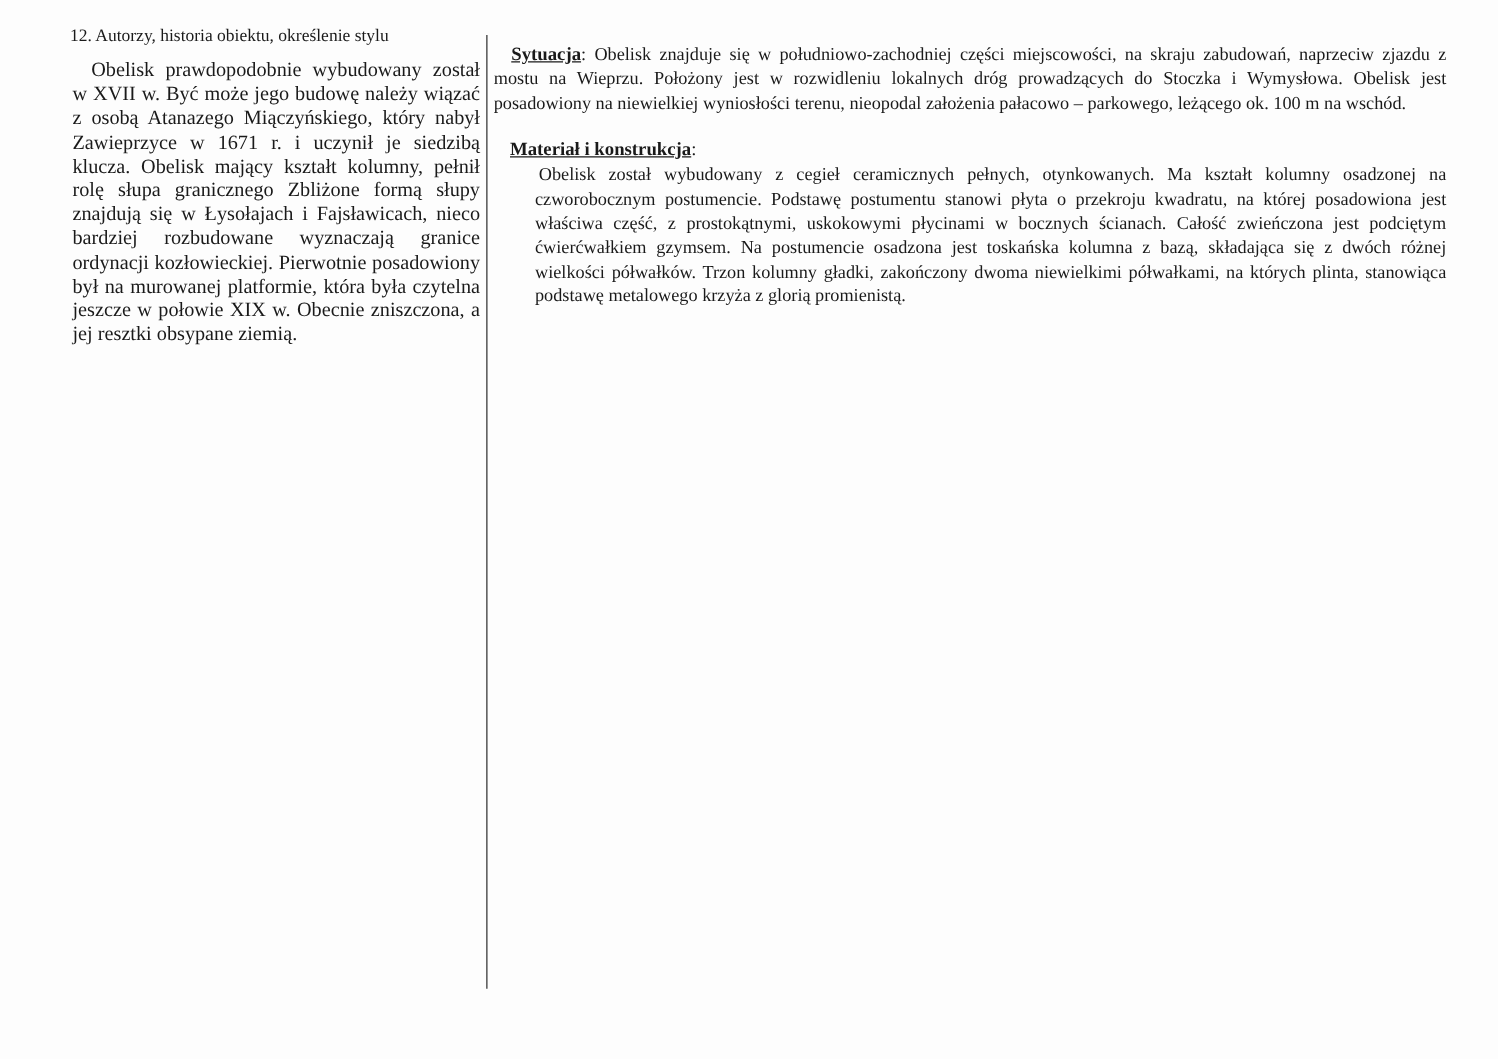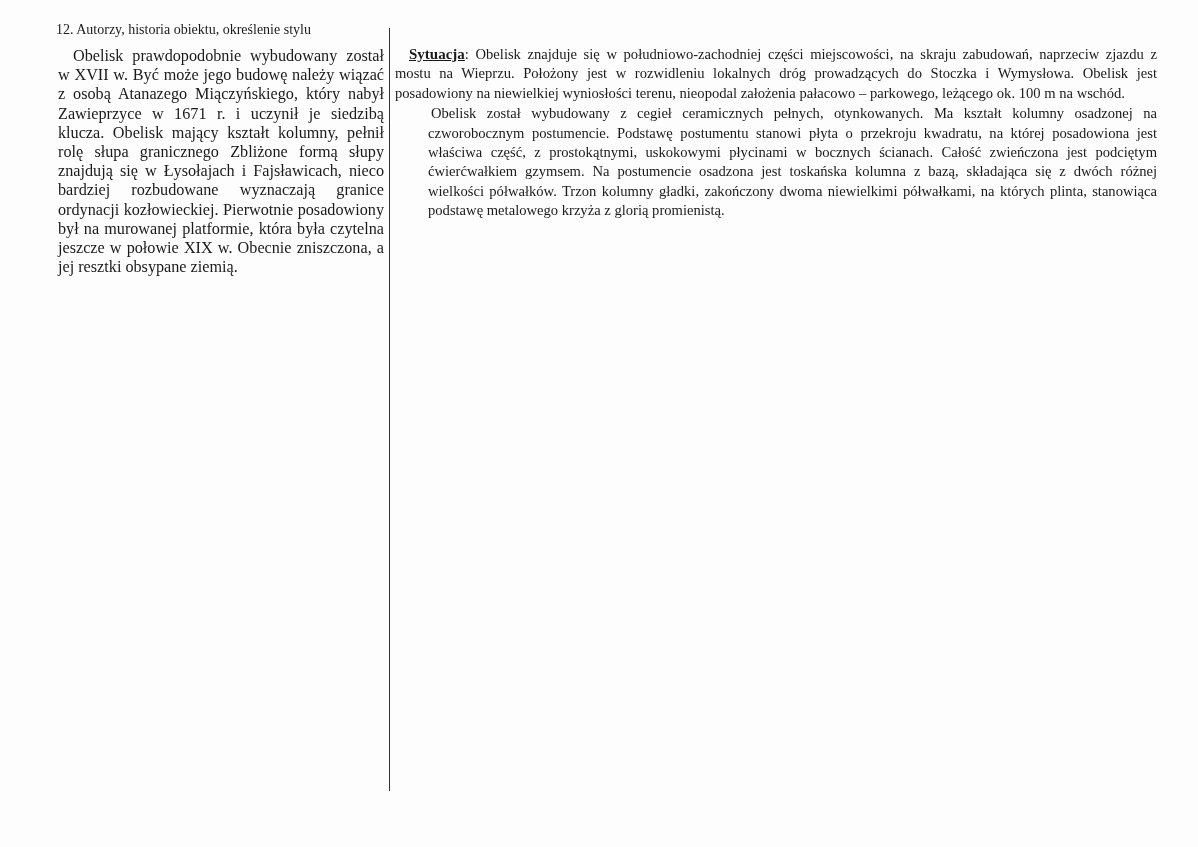--- a/index.html
+++ b/index.html
@@ -51,21 +51,21 @@
       text-align: justify;
       text-indent: 15px;
     }
     .para {
       font-size: 14.6px;
       line-height: 19.4px;
       text-align: justify;
       margin: 0;
     }
     .para-situ {
-      margin-top: 21px;
+      margin-top: 11px;
       text-indent: 14px;
     }
     .sub-title {
       font-weight: bold;
       text-decoration: underline;
       font-size: 15px;
     }
     .mat-title-line {
       margin-top: 18px;
       padding-left: 13px;
@@ -87,14 +87,17 @@
   <p class="section-heading">12. Autorzy, historia obiektu, określenie stylu</p>
   <p class="body-left">Obelisk prawdopodobnie wybudowany został w XVII w. Być może jego budowę należy wiązać z osobą Atanazego Miączyńskiego, który nabył Zawieprzyce w 1671 r. i uczynił je siedzibą klucza. Obelisk mający kształt kolumny, pełnił rolę słupa granicznego Zbliżone formą słupy znajdują się w Łysołajach i Fajsławicach, nieco bardziej rozbudowane wyznaczają granice ordynacji kozłowieckiej. Pierwotnie posadowiony był na murowanej platformie, która była czytelna jeszcze w połowie XIX w. Obecnie zniszczona, a jej resztki obsypane ziemią.</p>
 </div>
 
 <div class="col-right">
 
   <p class="para para-situ">
     <span class="sub-title">Sytuacja</span><span>:</span><span> Obelisk znajduje się w południowo-zachodniej części miejscowości, na skraju zabudowań, naprzeciw zjazdu z mostu na Wieprzu. Położony jest w rozwidleniu lokalnych dróg prowadzących do Stoczka i Wymysłowa. Obelisk jest posadowiony na niewielkiej wyniosłości terenu, nieopodal założenia pałacowo – parkowego, leżącego ok. 100 m na wschód.</span>
   </p>
 
+  <div class="mat-title-line">
+    <span class="sub-title">Materiał i konstrukcja</span><span>:</span>
+  </div>
   <p class="para para-mat">Obelisk został wybudowany z cegieł ceramicznych pełnych, otynkowanych. Ma kształt kolumny osadzonej na czworobocznym postumencie. Podstawę postumentu stanowi płyta o przekroju kwadratu, na której posadowiona jest właściwa część, z prostokątnymi, uskokowymi płycinami w bocznych ścianach. Całość zwieńczona jest podciętym ćwierćwałkiem gzymsem. Na postumencie osadzona jest toskańska kolumna z bazą, składająca się z dwóch różnej wielkości półwałków. Trzon kolumny gładki, zakończony dwoma niewielkimi półwałkami, na których plinta, stanowiąca podstawę metalowego krzyża z glorią promienistą.</p>
 </div>
 
 </body></html>

